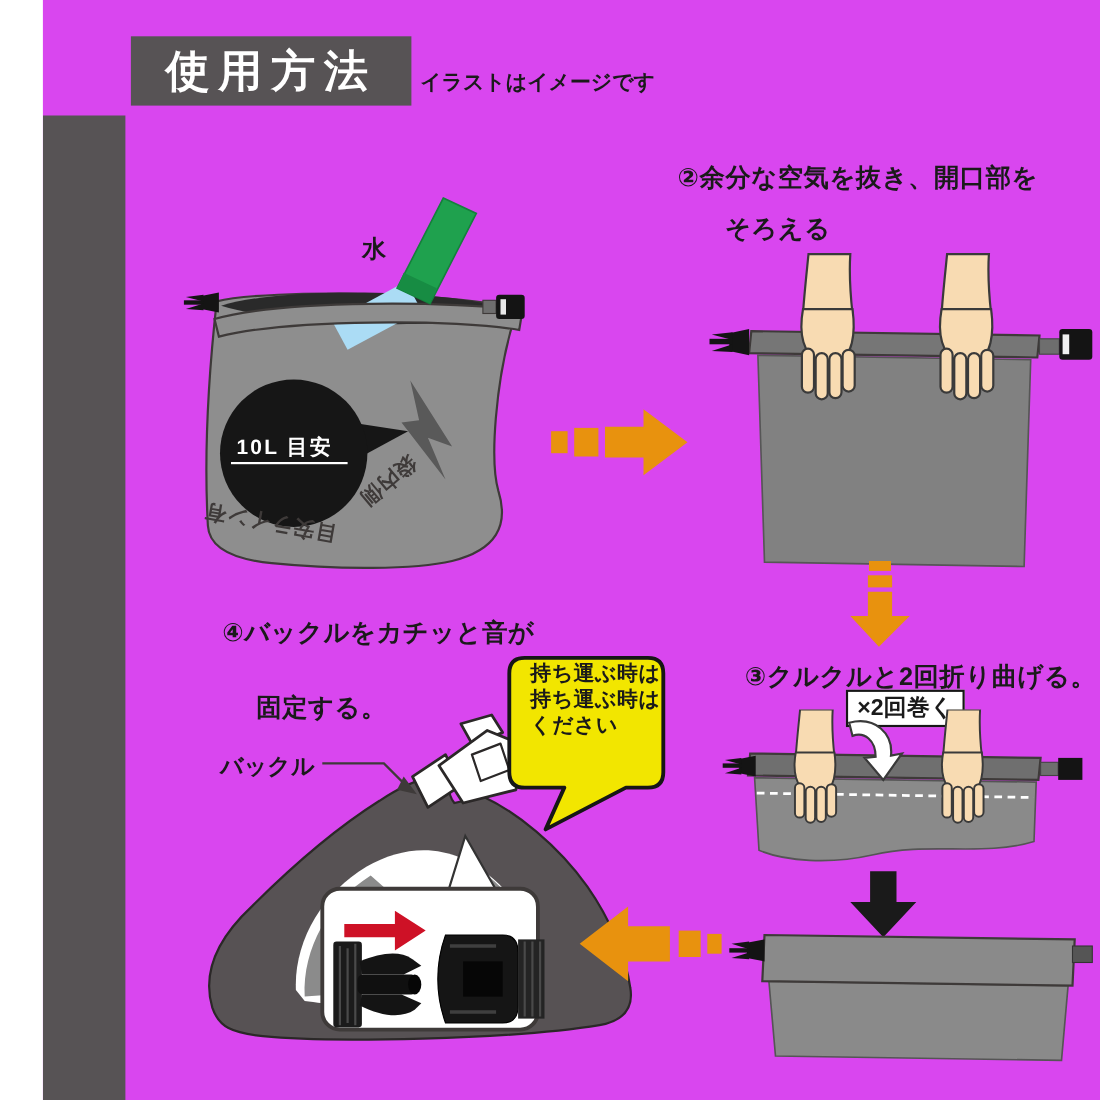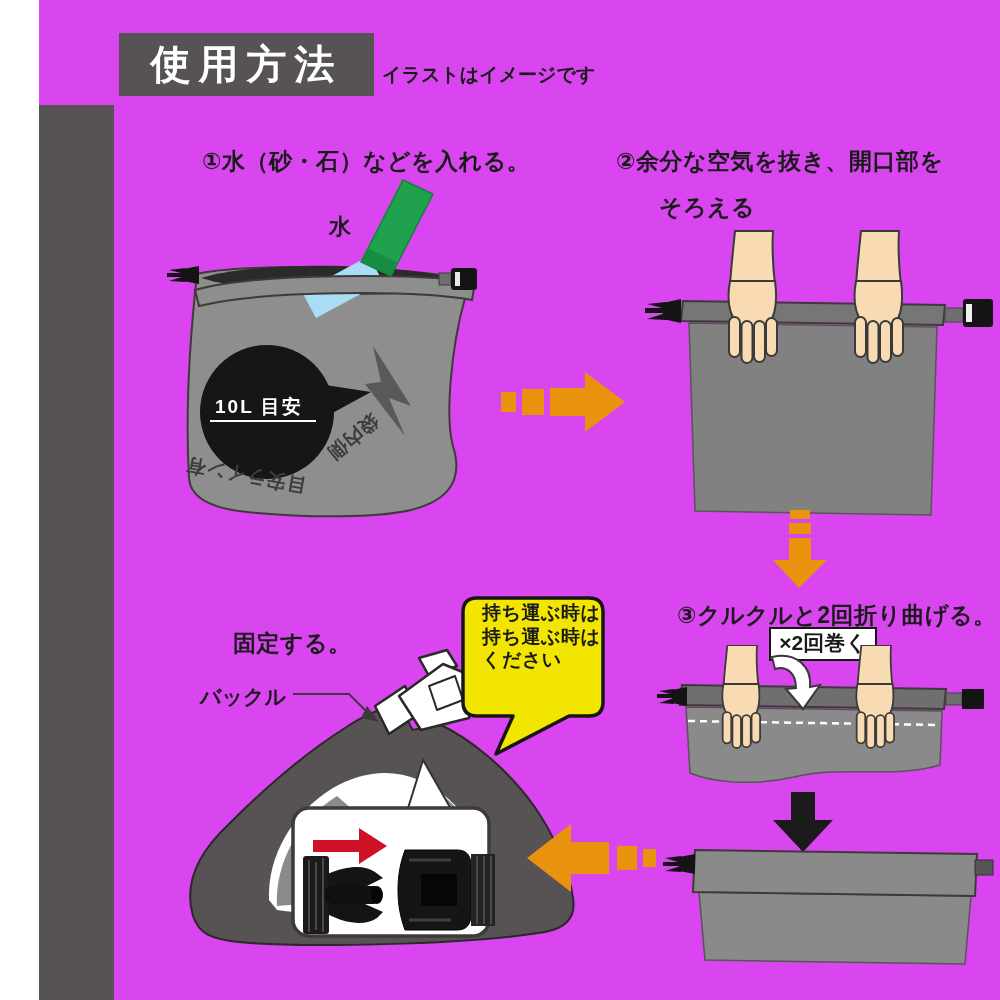--- a/index.html
+++ b/index.html
@@ -35,21 +35,20 @@
 
 <div id="stage">
 
   <div class="abs sidebar"></div>
 
   <div class="abs title-box">
     <span class="title-text">使用方法</span>
   </div>
   <div class="abs subtitle">イラストはイメージです</div>
 
-  <div class="abs step-label" style="left:163px;top:146px;">①水（砂・石）などを入れる。</div>
 
   <svg class="abs" style="left:128px;top:178px;" width="345" height="355" viewBox="0 0 345 355">
 
     <path d="M30,96 C24,150 18,230 22,300 C23,318 40,330 80,334 C140,340 210,340 244,332
              C284,322 296,300 286,268 C278,240 284,170 298,120 L306,104 C260,88 76,84 30,96 Z" fill="#8E8E8E" stroke="#3e3a39" stroke-width="2" stroke-linejoin="round"></path>
 
     <path d="M34,100 C90,82 250,84 302,106 C260,122 100,120 34,100 Z" fill="#2A2A2A"></path>
 
     <path d="M202,78 L216,104 L149,140 L135,114 Z" fill="#ABDCF5"></path>
 
@@ -187,20 +186,21 @@
     <path d="M38,10 L320,14 L318,56 L36,52 Z" fill="#8A8A8A" stroke="#3e3a39" stroke-width="2"></path>
     <g transform="translate(22,14)" fill="#141414">
       <path d="M0,3 L16,0 L16,20 L0,17 Z"></path>
       <path d="M-14,4 L2,2 L2,9 Z"></path>
       <rect x="-16" y="8" width="18" height="4"></rect>
       <path d="M-14,17 L2,18 L2,12 Z"></path>
     </g>
     <rect x="318" y="20" width="18" height="15" fill="#555" stroke="#333"></rect>
   </svg>
 
+  <div class="abs step-label" style="left:163px;top:560px;">④バックルをカチッと音が</div>
   <div class="abs step-label" style="left:194px;top:628px;">固定する。</div>
 
   <svg class="abs" style="left:138px;top:648px;" width="440" height="312" viewBox="0 0 440 312">
 
     <path d="M16,268 C6,234 22,204 52,176 C88,140 130,104 168,80 C186,68 204,60 218,58 L232,56
              C230,66 231,76 236,82 L262,76 C292,90 330,120 357,158 C378,188 392,222 396,250
              C399,268 390,280 368,284 C290,297 120,300 62,294 C34,291 22,286 16,268 Z" fill="#575254" stroke="#2B2828" stroke-width="2"></path>
 
     <path d="M92,252 C90,208 116,164 156,140 C184,124 214,120 242,132 C276,147 303,180 314,220
              C318,236 316,248 310,258 C240,270 140,268 100,262 Z" fill="#ffffff"></path>

